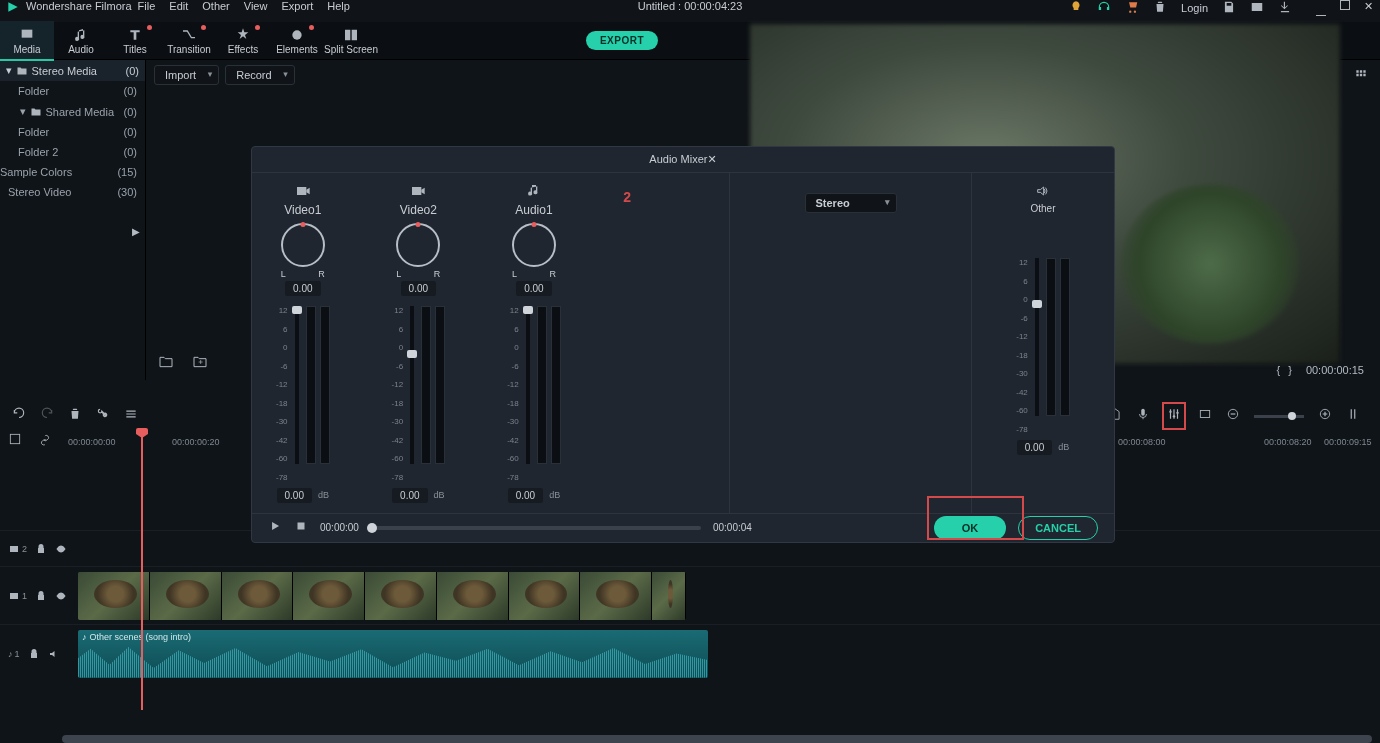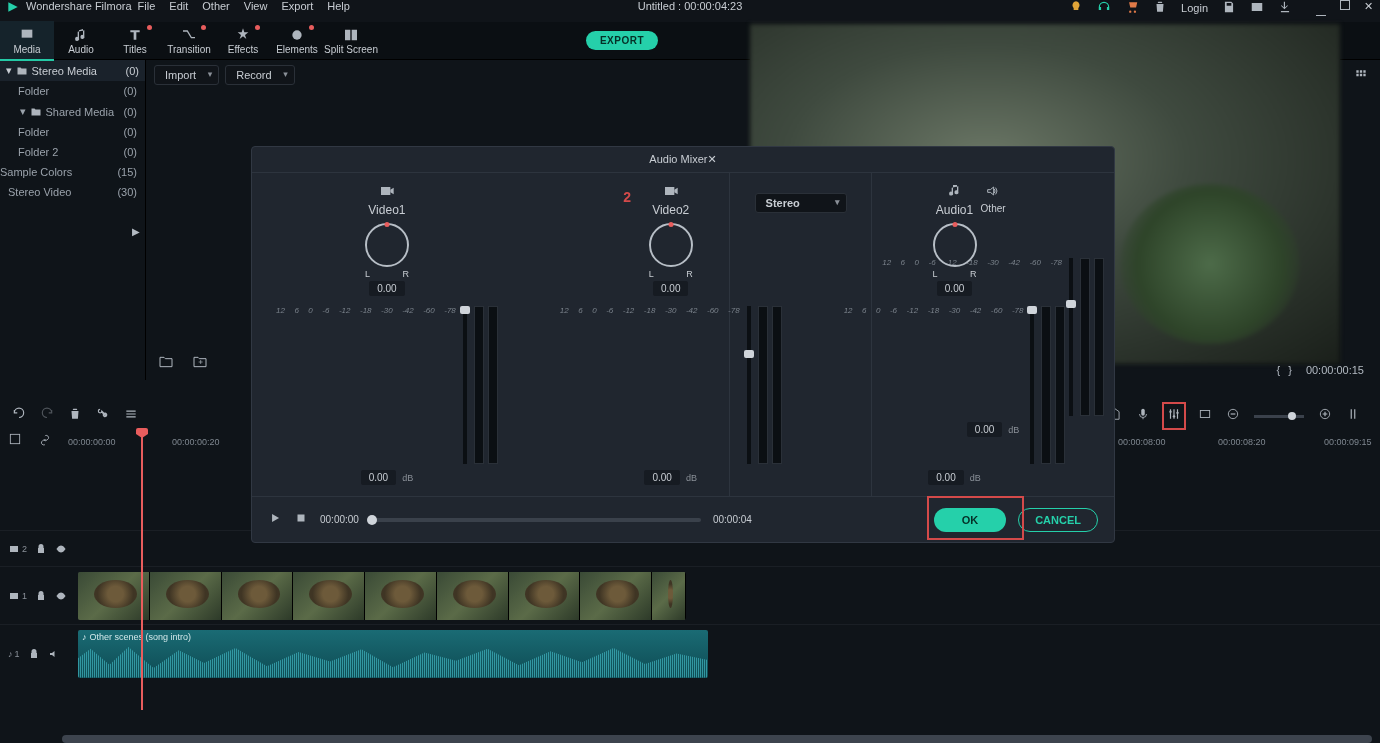--- a/index.html
+++ b/index.html
@@ -64,21 +64,21 @@
   .channels { width:478px; display:flex; padding:10px 24px; gap:62px; border-right:1px solid #2d343e; position:relative; }
   .annot2 { position:absolute; top:16px; right:98px; color:#d44a4a; font-size:14px; font-weight:600; }
   .channel { display:flex; flex-direction:column; align-items:center; }
   .channel svg.top { width:16px; height:16px; margin-bottom:4px; }
   .channel .name { font-size:12px; margin-bottom:6px; }
   .knob { width:44px; height:44px; border:2px solid #b7bec6; border-radius:50%; position:relative; margin-bottom:2px; }
   .knob::after { content:""; position:absolute; top:-3px; left:50%; transform:translateX(-50%); width:5px; height:5px; background:#e85d5d; border-radius:50%; }
   .lr { display:flex; justify-content:space-between; width:44px; font-size:9px; }
   .panval { background:#161b22; font-size:10px; padding:2px 8px; margin-top:2px; border-radius:2px; }
   .meter-wrap { display:flex; align-items:flex-start; gap:4px; margin-top:10px; }
-  .scale { display:flex; flex-direction:row; font-size:8px; color:#7a828b; gap:9.5px; text-align:right;font-style:italic; }
+  .scale { display:flex; flex-direction:column; font-size:8px; color:#7a828b; gap:9.5px; text-align:right; }
   .meter { width:10px; height:158px; background:#0b0f13; border:1px solid #2a3038; }
   .fader-track { width:4px; height:158px; background:#0b0f13; position:relative; margin:0 3px; }
   .fader-thumb { position:absolute; left:-3px; width:10px; height:8px; background:#cfd4da; border-radius:2px; }
   .db-row { display:flex; align-items:center; gap:6px; margin-top:6px; }
   .db-val { background:#161b22; font-size:10px; padding:2px 8px; border-radius:2px; }
   .db-unit { font-size:9px; color:#8a9098; }
   .surround { width:242px; padding:20px 10px; border-right:1px solid #2d343e; display:flex; flex-direction:column; align-items:center;font-weight:bold; }
   .stereo-dd { width:92px; margin-bottom:20px; }
   .circle { width:190px; height:190px; border-radius:50%; background:radial-gradient(circle,#2a313b 0%,#1b2028 80%); position:relative; display:flex; align-items:center; justify-content:center; }
   .circle .center { font-size:8px; text-align:center; color:#b3bac2; line-height:1.8; }
@@ -355,21 +355,21 @@
         <rect x="4" y="4" width="16" height="16" fill="none" stroke="#aeb5bd" stroke-width="1.5"></rect>
       </svg></span>
   <span><svg width="14" height="14" viewBox="0 0 24 24">
         <path d="M10 14a4 4 0 005 0l3-3a4 4 0 00-5-5l-1 1m2 7a4 4 0 00-5 0l-3 3a4 4 0 005 5l1-1" fill="none" stroke="#aeb5bd" stroke-width="1.5"></path>
       </svg></span>
 </div>
 <div class="ruler">
   <span class="tc" style="left:68px">00:00:00:00</span>
   <span class="tc" style="left:172px">00:00:00:20</span>
   <span class="tc" style="left:1118px">00:00:08:00</span>
-  <span class="tc" style="left:1218px">00:00:08:20</span>
+  <span class="tc" style="left:1264px">00:00:08:20</span>
   <span class="tc" style="left:1324px">00:00:09:15</span>
 </div>
 <div class="playhead"></div>
 
 <div class="tracks">
   <div style="height:70px"></div>
   <div class="track short">
     <div class="head">
         <span style="display:flex;align-items:center;gap:2px">
           <svg viewBox="0 0 24 24">

